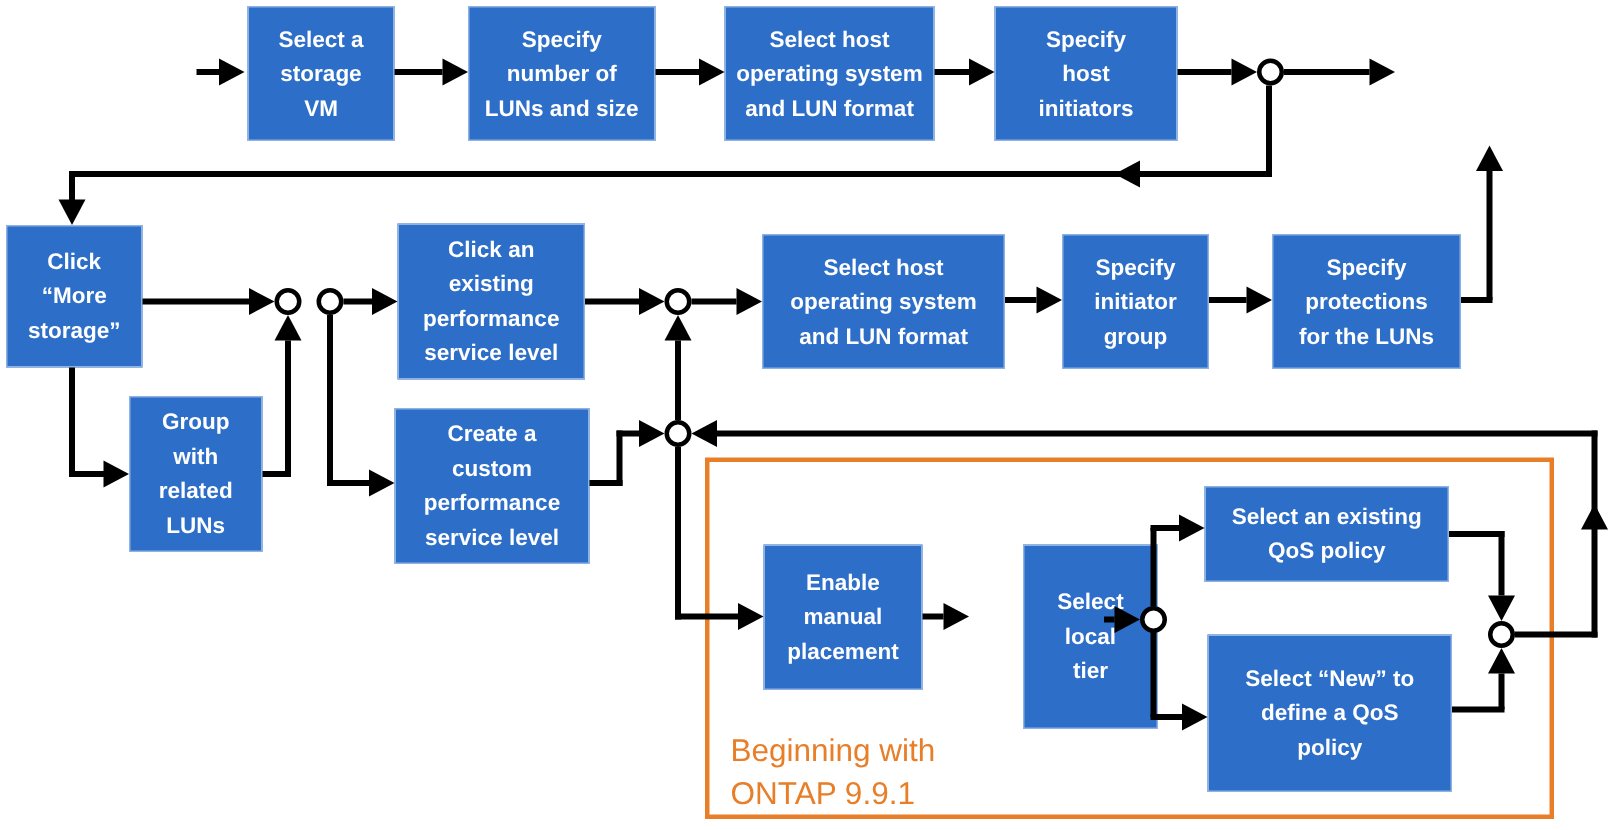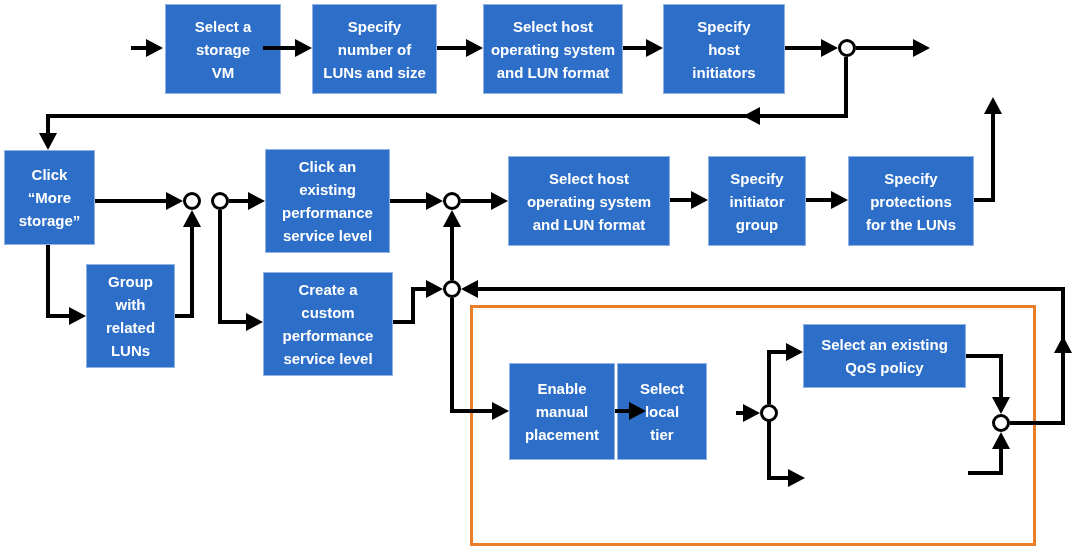--- a/index.html
+++ b/index.html
@@ -35,22 +35,24 @@
     position:absolute;color:var(--orange);font-size:21px;line-height:29px;
     white-space:pre-line;text-align:left;
   }
 </style>
 </head>
 <body>
 
 <div class="canvas">
 
   <div class="region" style="left:470px;top:305px;width:566px;height:241px"></div>
+  <div class="callout" style="left:487px;top:486px;width:220px">Beginning  with
+ONTAP 9.9.1</div>
 
-  <div class="node" style="left:165px;top:4px;width:116px;height:90px">Select a
+  <div class="node" style="left:165px;top:4px;width:98px;height:90px">Select a
 storage
 VM</div>
   <div class="node" style="left:312px;top:4px;width:125px;height:90px">Specify
 number of
 LUNs and size</div>
   <div class="node" style="left:483px;top:4px;width:140px;height:90px">Select host
 operating system
 and LUN format</div>
   <div class="node" style="left:663px;top:4px;width:122px;height:90px">Specify
 host
@@ -78,25 +80,28 @@
 related
 LUNs</div>
   <div class="node" style="left:263px;top:272px;width:130px;height:104px">Create a
 custom
 performance
 service level</div>
 
   <div class="node" style="left:509px;top:363px;width:106px;height:97px">Enable
 manual
 placement</div>
-  <div class="node" style="left:617px;top:363px;width:90px;height:97px">Select
+  <div class="node" style="left:682px;top:363px;width:90px;height:123px">Select
 local
 tier</div>
   <div class="node" style="left:803px;top:324px;width:163px;height:64px">Select an existing
 QoS policy</div>
+  <div class="node" style="left:805px;top:423px;width:163px;height:105px">Select “New” to
+define a  QoS
+policy</div>
 
   <div class="hl" style="left:131px;top:46px;width:15px"></div>
   <div class="ar" style="left:146px;top:39px"></div>
   <div class="hl" style="left:263px;top:46px;width:32px"></div>
   <div class="ar" style="left:295px;top:39px"></div>
   <div class="hl" style="left:437px;top:46px;width:29px"></div>
   <div class="ar" style="left:466px;top:39px"></div>
   <div class="hl" style="left:623px;top:46px;width:23px"></div>
   <div class="ar" style="left:646px;top:39px"></div>
   <div class="hl" style="left:785px;top:46px;width:36px"></div>

